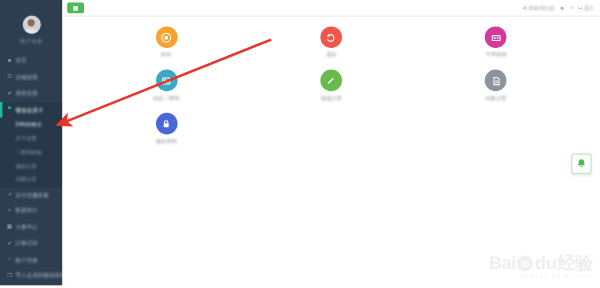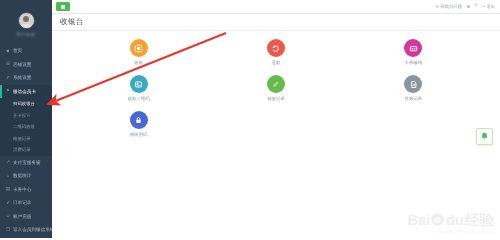--- a/index.html
+++ b/index.html
@@ -384,23 +384,20 @@
         <div class="tb-btn">
           <span class="g">?</span>
         </div>
         <div class="tb-btn">
           <span class="g">↪</span>
           <span class="t">退出</span>
         </div>
       </div>
     </div>
 
-    <div class="titlebar">
-      <div class="page-title">收银台</div>
-    </div>
 
     <div class="content">
       <div class="grid">
 
         <div class="cell">
           <div class="cell-ico" style="background:#f6a22d">
             <svg width="11" height="11" viewBox="0 0 24 24" aria-hidden="true">
               <circle cx="12" cy="12" r="8" fill="none" stroke="#fff" stroke-width="2"></circle>
               <rect x="9" y="9" width="6" height="6" fill="#fff"></rect>
             </svg>

